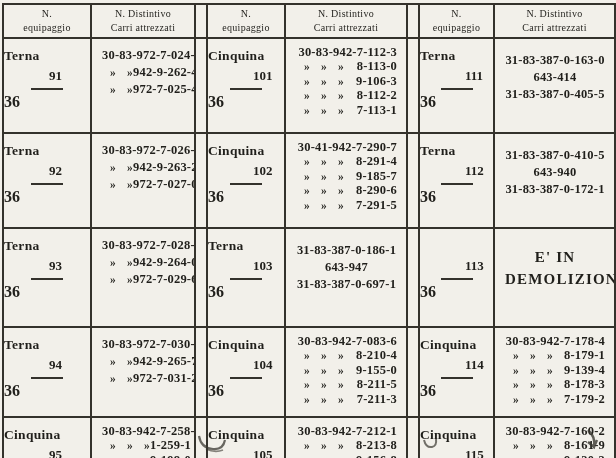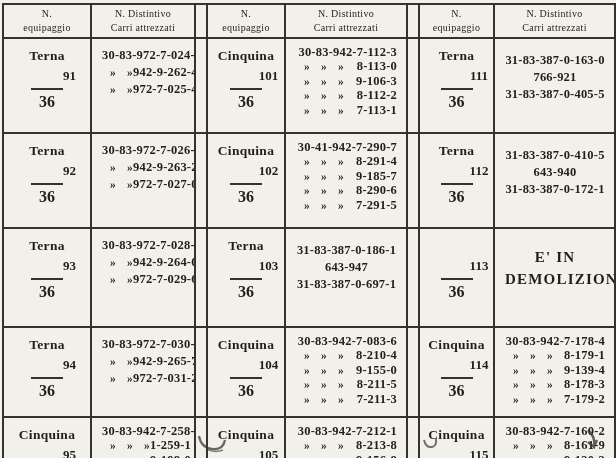--- a/index.html
+++ b/index.html
@@ -19,21 +19,21 @@
     border-collapse:collapse;table-layout:fixed;
   }
   .roster th,.roster td{
     border:2px solid var(--line);
     padding:0;overflow:hidden;
   }
   .hcell{
     height:32px;font-size:10px;font-weight:400;text-align:center;
     vertical-align:middle;line-height:1.4;letter-spacing:.3px;padding:2px 0;
   }
-  td.eq{height:80px;text-align:center;vertical-align:top;}
+  td.eq{height:80px;vertical-align:top;}
   .word{font-size:13.5px;font-weight:700;margin-top:9px;height:20px;letter-spacing:.3px;}
   .num{font-size:13px;font-weight:700;padding-left:45px;}
   .bar{width:32px;border-top:2px solid var(--line);margin:4px auto 3px;}
   .den{font-size:16px;font-weight:700;}
   td.dist{
     height:80px;vertical-align:top;font-weight:700;font-size:12.5px;
     padding:0 9px 0 10px;letter-spacing:.2px;
   }
   .dist.right{padding-top:8px;line-height:17px;}
   .dist.right .full{text-align:right;}
@@ -138,21 +138,21 @@
           </td>
           <td class="gut"></td>
           <td class="eq">
             <div class="word">Terna</div>
             <div class="num">111</div>
             <div class="bar"></div>
             <div class="den">36</div>
           </td>
           <td class="dist center">
             <div class="full">31-83-387-0-163-0</div>
-            <div class="full">766-921</div>
+            <div class="full">643-414</div>
             <div class="full">31-83-387-0-405-5</div>
           </td>
         </tr>
         <tr>
           <td class="eq">
             <div class="word">Terna</div>
             <div class="num">92</div>
             <div class="bar"></div>
             <div class="den">36</div>
           </td>

